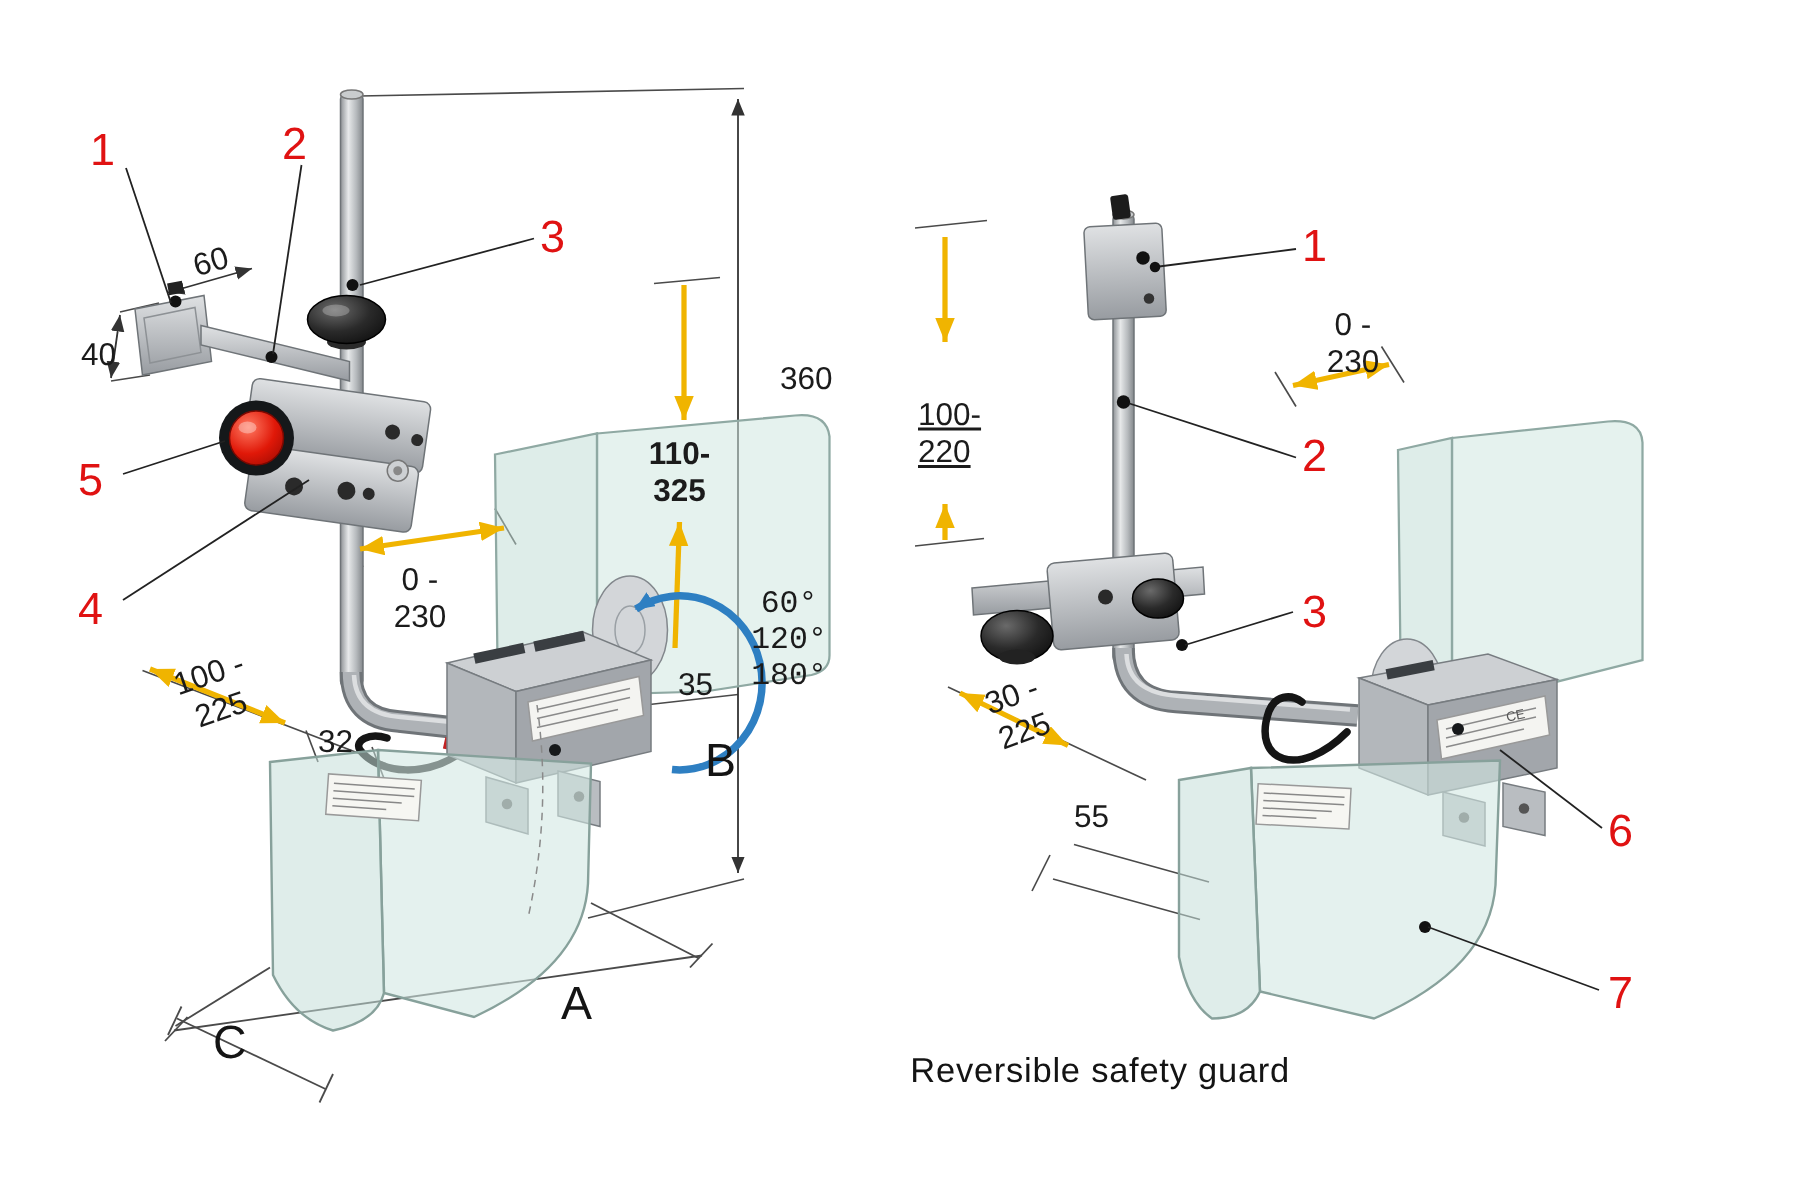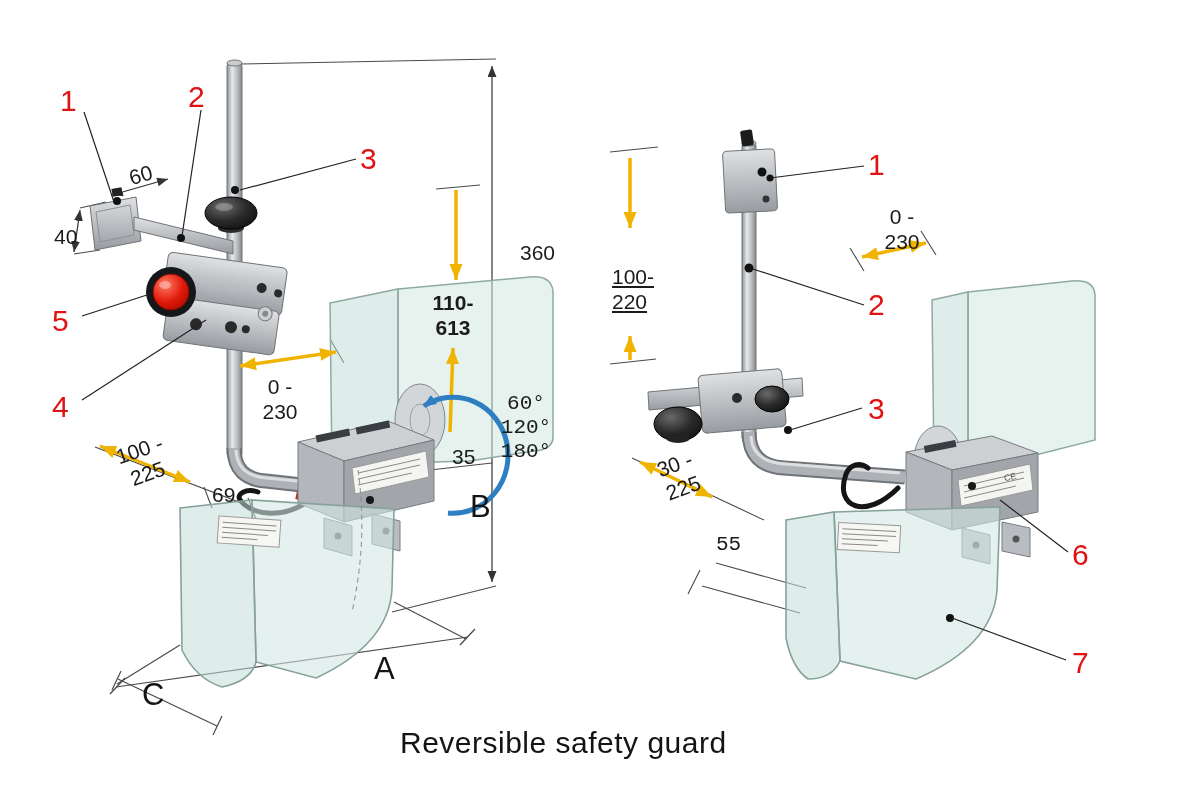--- a/index.html
+++ b/index.html
@@ -4,21 +4,21 @@
 <style>
   * { margin:0; padding:0; box-sizing:border-box; }
   body { background:#ffffff; font-family:"Liberation Sans", sans-serif; }
   .stage { position:relative; width:1200px; height:801px; background:#ffffff; overflow:hidden; }
   svg.drawing { position:absolute; left:0; top:0; }
   .lbl { position:absolute; color:#1b1b1b; font-size:21px; line-height:25px; }
   .lbl span { display:block; }
   .center { text-align:center; }
   .callout { position:absolute; color:#e01212; font-size:30px; line-height:30px; font-weight:400; }
   .big { font-size:31px; color:#141414; }
-  .title { position:absolute; font-size:30px; color:#141414; letter-spacing:0.5px; text-align:left;margin-top:26px; }
+  .title { position:absolute; font-size:23px; color:#141414; letter-spacing:0.5px; text-align:right; }
   .r16 { transform:rotate(-16deg); transform-origin:left top; }
   .r19 { transform:rotate(-19deg); transform-origin:left top; }
   .r20 { transform:rotate(-20deg); transform-origin:left top; }
   .ce { position:absolute; font-size:9px; color:#555; transform:rotate(-12deg); }
 </style>
 </head>
 <body>
 
 <div class="stage">
 
@@ -289,34 +289,34 @@
   <div class="callout" style="left:360px; top:144px;">3</div>
   <div class="callout" style="left:52px; top:306px;">5</div>
   <div class="callout" style="left:52px; top:392px;">4</div>
 
   <div class="lbl r16" style="left:126px; top:166px;">60</div>
   <div class="lbl" style="left:54px; top:224px;">40</div>
   <div class="lbl" style="left:520px; top:240px;">360</div>
 
   <div class="lbl center" style="left:424px; top:290px; width:58px;font-weight:bold;">
     <span>110-</span>
-    <span>613</span>
+    <span>325</span>
   </div>
 
   <div class="lbl center" style="left:252px; top:374px; width:56px;">
     <span>0 -</span>
     <span>230</span>
   </div>
 
   <div class="lbl center r19" style="left:106px; top:448px; width:62px;">
     <span>100 -</span>
     <span>225</span>
   </div>
 
-  <div class="lbl" style="left:212px; top:482px;">69</div>
+  <div class="lbl" style="left:212px; top:482px;">32</div>
   <div class="lbl" style="left:452px; top:444px;">35</div>
 
   <div class="lbl center" style="left:500px; top:392px; width:52px; line-height:24px;font-family:Liberation Mono, monospace;">
     <span>60°</span>
     <span>120°</span>
     <span>180°</span>
   </div>
 
   <div class="lbl big" style="left:470px; top:494px;">B</div>
   <div class="lbl big" style="left:374px; top:656px;">A</div>
@@ -336,19 +336,19 @@
   <div class="lbl center" style="left:872px; top:204px; width:60px;">
     <span>0 -</span>
     <span>230</span>
   </div>
 
   <div class="lbl center r20" style="left:644px; top:462px; width:56px;">
     <span>30 -</span>
     <span>225</span>
   </div>
 
-  <div class="lbl" style="left:716px; top:532px;font-family:Liberation Mono, monospace;">55</div>
+  <div class="lbl" style="left:716px; top:532px;">55</div>
 
   <div class="ce" style="left:1004px; top:472px;">CE</div>
 
   <div class="title" style="left:400px; top:700px; width:460px;">Reversible safety guard</div>
 
 </div>
 
 </body></html>

